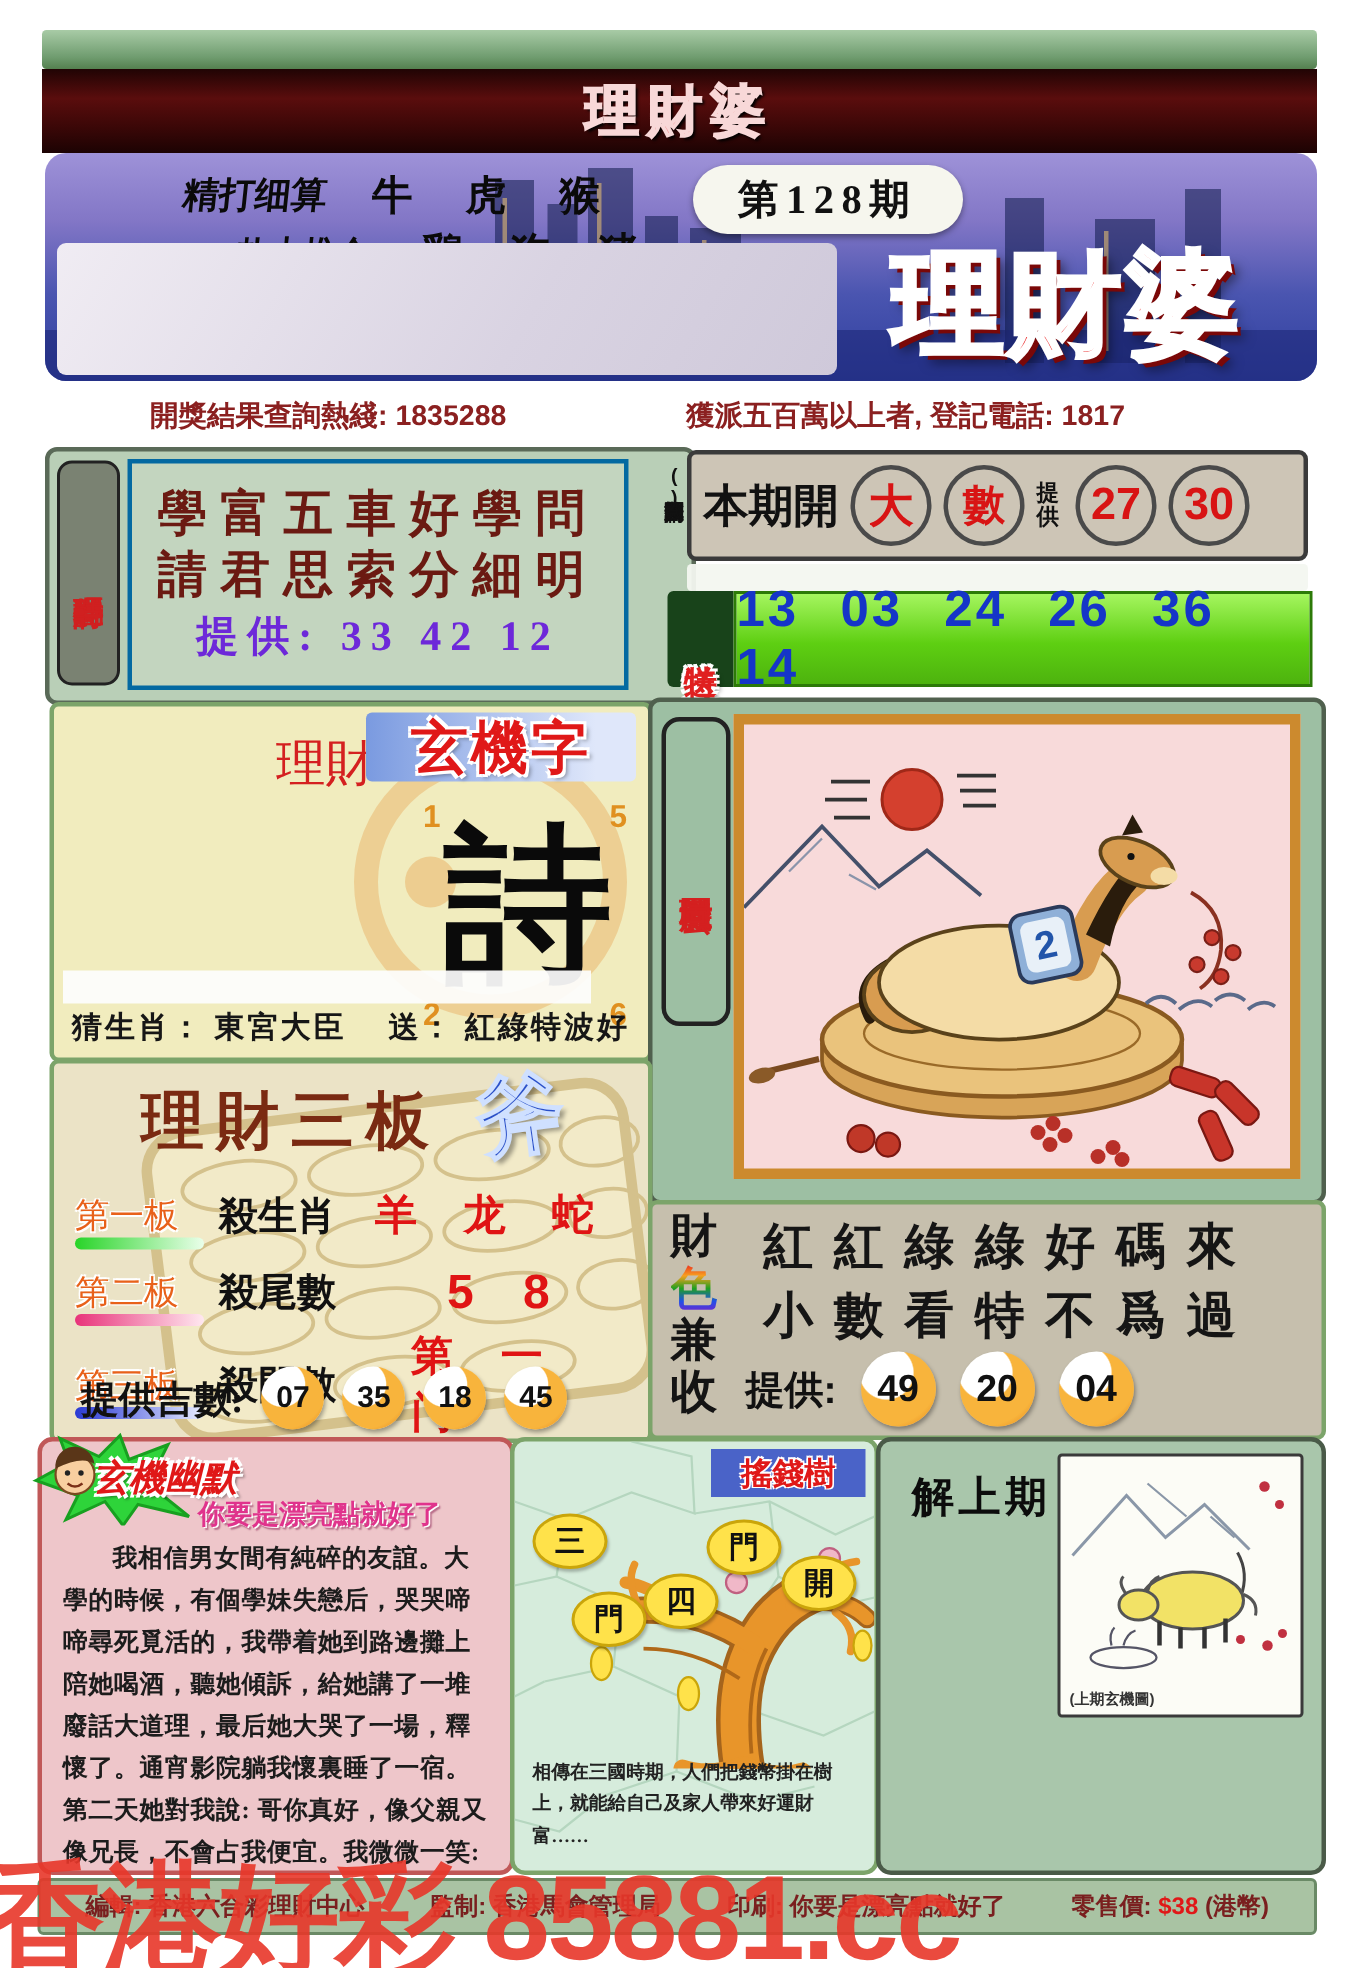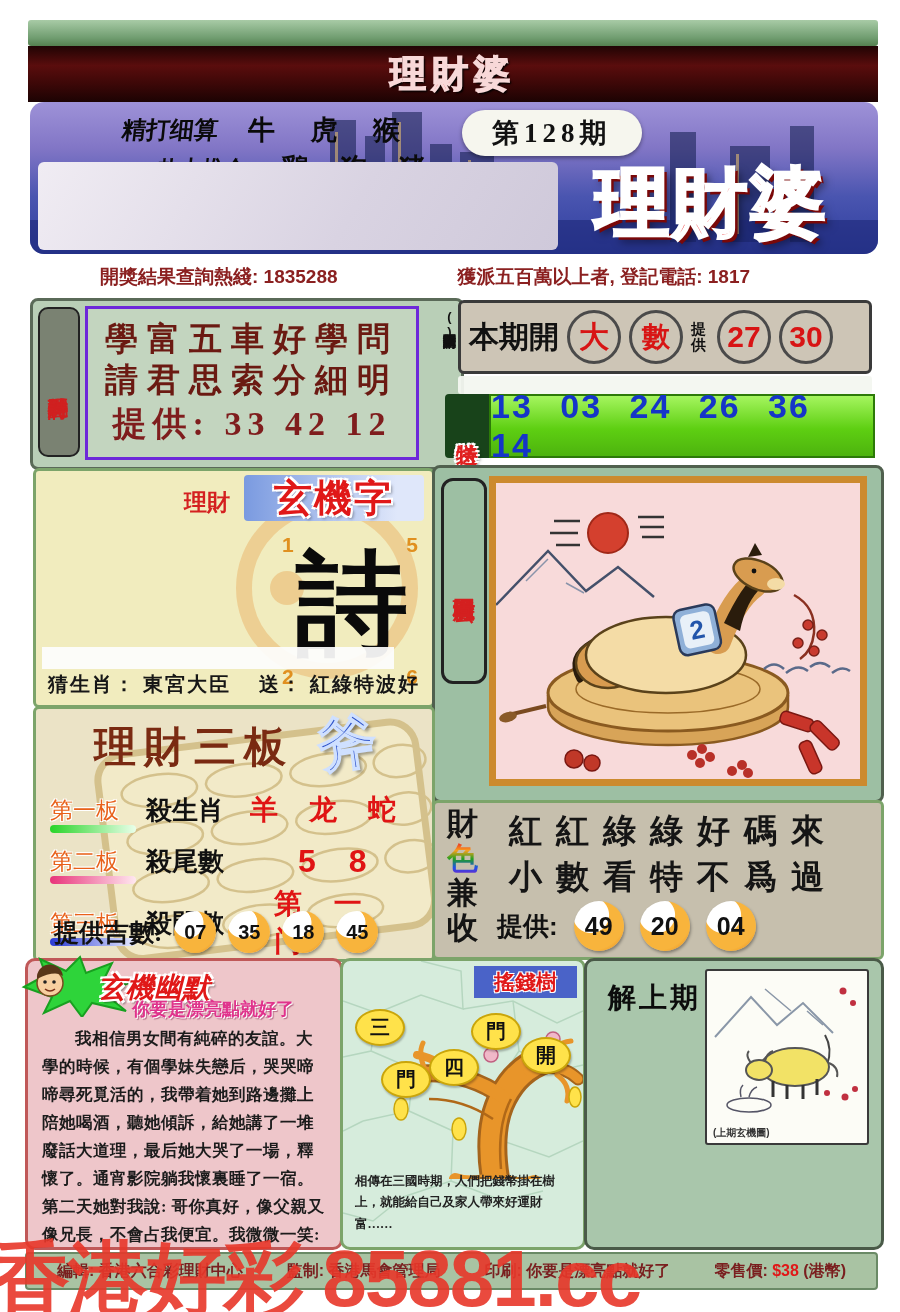--- a/index.html
+++ b/index.html
@@ -37,23 +37,23 @@
 
   
   .panel{position:absolute;border-radius:8px;}
 
   
   .pA{left:30px;top:298px;width:428px;height:166px;background:#b9cfb7;border:3px solid #5a6a58;}
   .pA-side{position:absolute;left:5px;top:6px;width:38px;height:146px;background:#7a8272;
     border:2px solid #222;border-radius:10px;display:flex;align-items:center;justify-content:center;
     color:#d02020;font-weight:900;font-size:20px;}
   .pA-box{position:absolute;left:52px;top:5px;width:328px;height:148px;background:#c3d5bf;
-    border:3px solid #6d28d9;display:flex;flex-direction:column;align-items:center;justify-content:center;}
+    border:3px solid #0369a1;display:flex;flex-direction:column;align-items:center;justify-content:center;}
   .pA-line{font-family:"Liberation Serif",serif;font-weight:900;font-size:33px;color:#6b1a12;letter-spacing:9px;line-height:1.25;}
-  .pA-provide{font-family:"Liberation Serif",serif;font-weight:900;font-size:34px;color:#7f1d1d;letter-spacing:6px;}
+  .pA-provide{font-family:"Liberation Serif",serif;font-weight:900;font-size:28px;color:#6d28d9;letter-spacing:6px;}
   .pA-scratch{position:absolute;right:3px;top:8px;height:144px;font-size:13px;color:#111;font-weight:700;}
 
   
   .pD{left:458px;top:300px;width:414px;height:74px;background:#cdc5b6;border:3px solid #3a3a3a;border-radius:6px;
     display:flex;align-items:center;gap:8px;padding:0 8px;box-sizing:border-box;}
   .pD-prefix{font-family:"Liberation Serif",serif;font-weight:900;font-size:30px;color:#111;}
   .ocircle{width:48px;height:48px;border:3px solid #4a4a4a;border-radius:50%;display:flex;align-items:center;
     justify-content:center;color:#d81414;font-weight:900;flex:none;}
   .pD-provide{font-size:15px;line-height:1.05;font-weight:700;color:#111;width:18px;}
   .censor-band{left:458px;top:376px;width:414px;height:18px;background:rgba(243,247,240,.95);border-radius:3px;}
@@ -65,21 +65,21 @@
   .send-bar{flex:1;background:linear-gradient(180deg,#a5f55f 0%,#5ecf12 55%,#4db30e 100%);
     border:2px solid #2c7a08;display:flex;align-items:center;justify-content:center;}
   .send-nums{color:#1535c8;font-weight:900;font-size:34px;word-spacing:16px;letter-spacing:2px;}
 
   
   .pB{left:33px;top:468px;width:396px;height:234px;background:#f1ecbe;border:3px solid #7ca46a;border-radius:6px;overflow:hidden;}
   .yinyang{position:absolute;right:14px;top:26px;width:150px;height:150px;border:16px solid rgba(230,150,60,.33);
     border-radius:50%;}
   .yinyang::after{content:"";position:absolute;left:18px;top:58px;width:34px;height:34px;border-radius:50%;
     background:rgba(230,150,60,.35);}
-  .pB-head-pre{position:absolute;left:148px;top:16px;font-weight:700;font-size:23px;color:#d42020;}
+  .pB-head-pre{position:absolute;left:148px;top:16px;font-weight:400;font-size:33px;color:#d42020;}
   .pB-head-band{position:absolute;left:208px;top:4px;width:180px;height:46px;border-radius:4px;
     background:linear-gradient(90deg,#7a9ae0,#dfe7fa 85%);display:flex;align-items:center;justify-content:center;}
   .pB-head-main{font-weight:900;font-size:38px;color:#e01818;letter-spacing:2px;}
   .pB-poem{position:absolute;left:16px;top:62px;font-family:"Liberation Serif",serif;font-weight:900;
     font-size:25px;color:#141414;line-height:1.52;letter-spacing:4px;}
   .pB-big{position:absolute;left:246px;top:66px;width:136px;height:146px;}
   .pB-char{position:absolute;left:14px;top:2px;font-family:"Liberation Serif",serif;font-weight:900;
     font-size:112px;line-height:130px;color:#0a0a0a;}
   .pB-corner{position:absolute;color:#e09020;font-weight:900;font-size:21px;}
   .pB-censor{position:absolute;left:6px;top:176px;width:352px;height:22px;background:rgba(253,253,253,.93);}
@@ -121,22 +121,22 @@
   .pF-side span{font-family:"Liberation Serif",serif;font-weight:900;font-size:31px;color:#141414;}
   .rainbow{background:linear-gradient(180deg,#e82020,#f8a020,#20a020,#2050e8,#8020c8);
     -webkit-background-clip:text;background-clip:text;color:transparent !important;}
   .pF-line{position:absolute;left:74px;font-family:"Liberation Serif",serif;font-weight:900;font-size:33px;
     color:#151515;letter-spacing:14px;white-space:nowrap;}
   .pF-provide{position:absolute;left:62px;top:98px;display:flex;align-items:center;gap:16px;}
   .pF-provide-label{font-weight:900;font-size:26px;color:#111;}
 
   
   .pG{left:25px;top:958px;width:312px;height:286px;background:#eec6ca;border:3px solid #c05858;border-radius:10px;}
-  .pG-badge{position:absolute;left:34px;top:8px;font-weight:900;font-size:28px;font-style:italic;color:#e01818;
-    text-shadow:-2px -2px 0 #fff,2px -2px 0 #fff,-2px 2px 0 #fff,2px 2px 0 #fff,3px 3px 2px rgba(0,0,0,.4);z-index:3;padding-left:36px;}
+  .pG-badge{position:absolute;left:34px;top:8px;font-weight:900;font-size:24px;font-style:italic;color:#e01818;
+    text-shadow:-2px -2px 0 #fff,2px -2px 0 #fff,-2px 2px 0 #fff,2px 2px 0 #fff,3px 3px 2px rgba(0,0,0,.4);z-index:3;}
   .pG-sub{position:absolute;left:104px;top:36px;font-weight:900;font-size:18px;color:#e0338c;
     text-shadow:1px 1px 0 #fff,2px 2px 1px rgba(120,0,60,.45);z-index:3;}
   .pG-body{position:absolute;left:14px;top:64px;width:284px;font-family:"Liberation Serif",serif;
     font-size:16.5px;color:#1c1c1c;line-height:1.7;text-indent:2em;letter-spacing:.5px;font-weight:700;}
 
   
   .pH{left:340px;top:958px;width:240px;height:286px;background:#d6ecdc;border:3px solid #7ca46a;border-radius:10px;overflow:hidden;}
   .pH-title{position:absolute;right:6px;top:5px;background:#4a63c8;padding:2px 20px;z-index:3;}
   .pH-title span{font-weight:900;font-size:21px;color:#e01818;
     text-shadow:-1px -1px 0 #fff,1px -1px 0 #fff,-1px 1px 0 #fff,1px 1px 0 #fff;}

